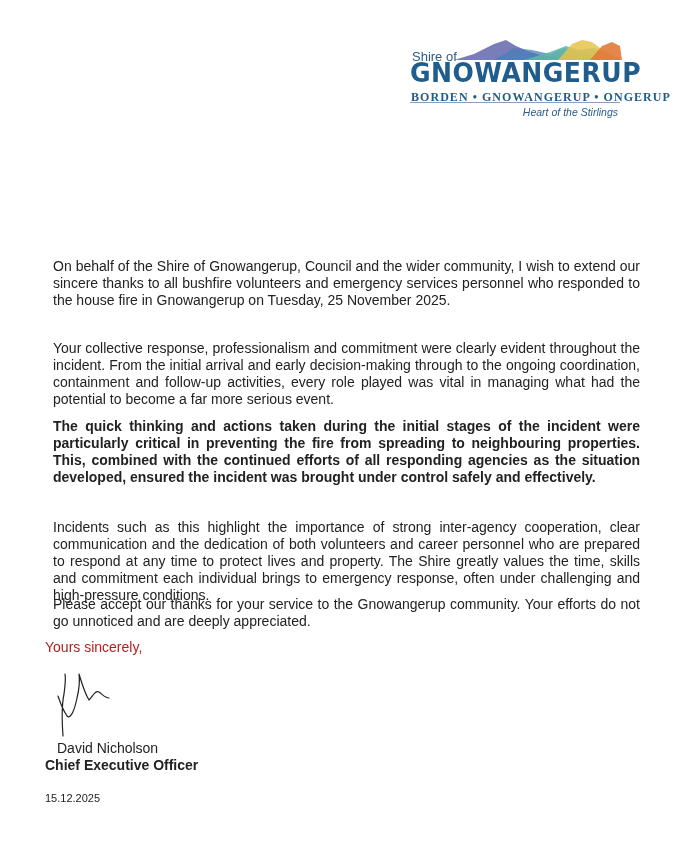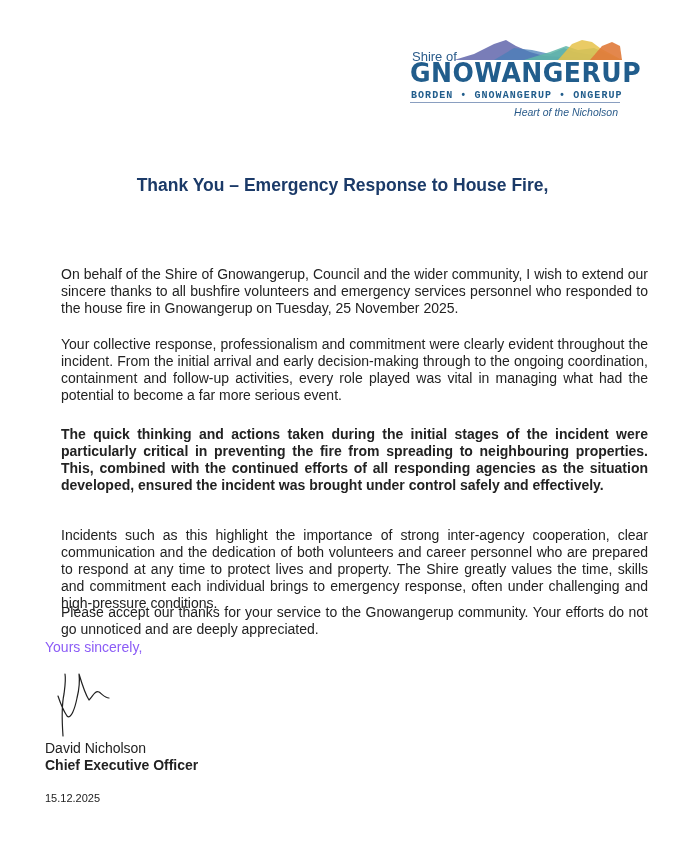--- a/index.html
+++ b/index.html
@@ -47,25 +47,25 @@
       letter-spacing: 0.5px;
       font-family: "DejaVu Sans", sans-serif;
       transform: scaleX(0.93);
       transform-origin: left top;
       line-height: 30px;
     }
     .logo-towns {
       position: absolute;
       left: 1px;
       top: 52px;
-      font-size: 10px;
+      font-size: 12px;
       font-weight: bold;
       color: #215d8c;
       letter-spacing: 1.05px;
-      font-family: Liberation Mono, monospace;
+      font-family: Liberation Serif, serif;
       white-space: nowrap;
     }
     .logo-rule {
       position: absolute;
       left: 0px;
       top: 64px;
       width: 210px;
       height: 1px;
       background: #8a9fc0;
     }
@@ -90,44 +90,44 @@
       line-height: 21px;
     }
     .body-text {
       position: absolute;
       left: 45px;
       width: 587px;
       font-size: 14px;
       line-height: 17px;
       text-align: justify;
       color: #222;
-      margin: 16px;
+      margin: 8px;
     }
     .p1 { top: 250px; }
-    .p2 { top: 320px; }
+    .p2 { top: 332px; }
     .p3 { top: 410px; font-weight: bold; }
     .p4 { top: 511px; }
     .p5 { top: 588px; }
     .closing {
       position: absolute;
       left: 45px;
       top: 639px;
       font-size: 14px;
-      color: #8b5cf6;
+      color: #b91c1c;
     }
     .signature {
       position: absolute;
       left: 55px;
       top: 672px;
       width: 80px;
       height: 66px;
     }
     .signer-name {
       position: absolute;
-      left: 45px;
+      left: 57px;
       top: 740px;
       font-size: 14px;
       color: #222;
     }
     .signer-title {
       position: absolute;
       left: 45px;
       top: 757px;
       font-size: 14px;
       font-weight: bold;
@@ -149,25 +149,24 @@
     <polygon points="0,22 20,16 40,6 52,2 62,8 76,14 90,18 168,22" fill="#6a6fb0" opacity="0.9"></polygon>
     <polygon points="40,22 60,10 78,12 96,16 110,10 120,14 168,22" fill="#4a7fb8" opacity="0.75"></polygon>
     <polygon points="70,22 96,14 112,8 124,12 140,10 168,22" fill="#5fb6a8" opacity="0.85"></polygon>
     <polygon points="104,22 118,6 128,2 138,4 146,10 168,22" fill="#e6c24a" opacity="0.85"></polygon>
     <polygon points="136,22 148,8 158,4 166,8 168,22" fill="#e07a3a" opacity="0.9"></polygon>
   </svg>
   <span class="logo-shire">Shire of</span>
   <div class="logo-name">GNOWANGERUP</div>
   <div class="logo-towns">BORDEN • GNOWANGERUP • ONGERUP</div>
   <div class="logo-rule"></div>
-  <div class="logo-tagline">Heart of the Nicholson</div>
+  <div class="logo-tagline">Heart of the Stirlings</div>
 </div>
 
 <div class="title">
-  <div>Thank You – Emergency Response to House Fire,</div>
 </div>
 
 <p class="body-text p1">On behalf of the Shire of Gnowangerup, Council and the wider community, I wish to extend our sincere thanks to all bushfire volunteers and emergency services personnel who responded to the house fire in Gnowangerup on Tuesday, 25 November 2025.</p>
 <p class="body-text p2">Your collective response, professionalism and commitment were clearly evident throughout the incident. From the initial arrival and early decision-making through to the ongoing coordination, containment and follow-up activities, every role played was vital in managing what had the potential to become a far more serious event.</p>
 <p class="body-text p3">The quick thinking and actions taken during the initial stages of the incident were particularly critical in preventing the fire from spreading to neighbouring properties. This, combined with the continued efforts of all responding agencies as the situation developed, ensured the incident was brought under control safely and effectively.</p>
 <p class="body-text p4">Incidents such as this highlight the importance of strong inter-agency cooperation, clear communication and the dedication of both volunteers and career personnel who are prepared to respond at any time to protect lives and property. The Shire greatly values the time, skills and commitment each individual brings to emergency response, often under challenging and high-pressure conditions.</p>
 <p class="body-text p5">Please accept our thanks for your service to the Gnowangerup community. Your efforts do not go unnoticed and are deeply appreciated.</p>
 
 <div class="closing">Yours sincerely,</div>
 

